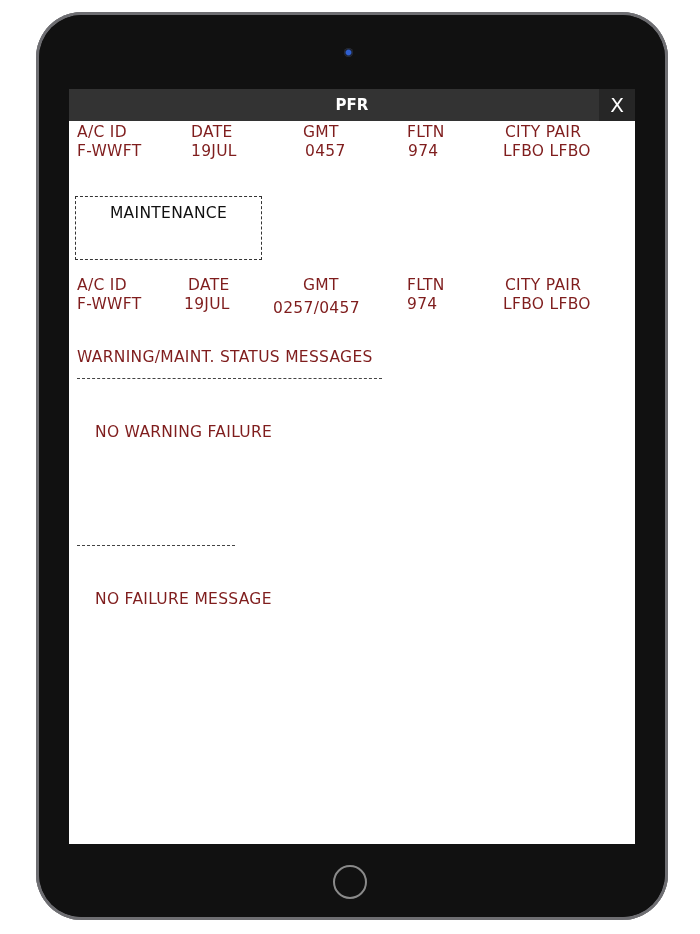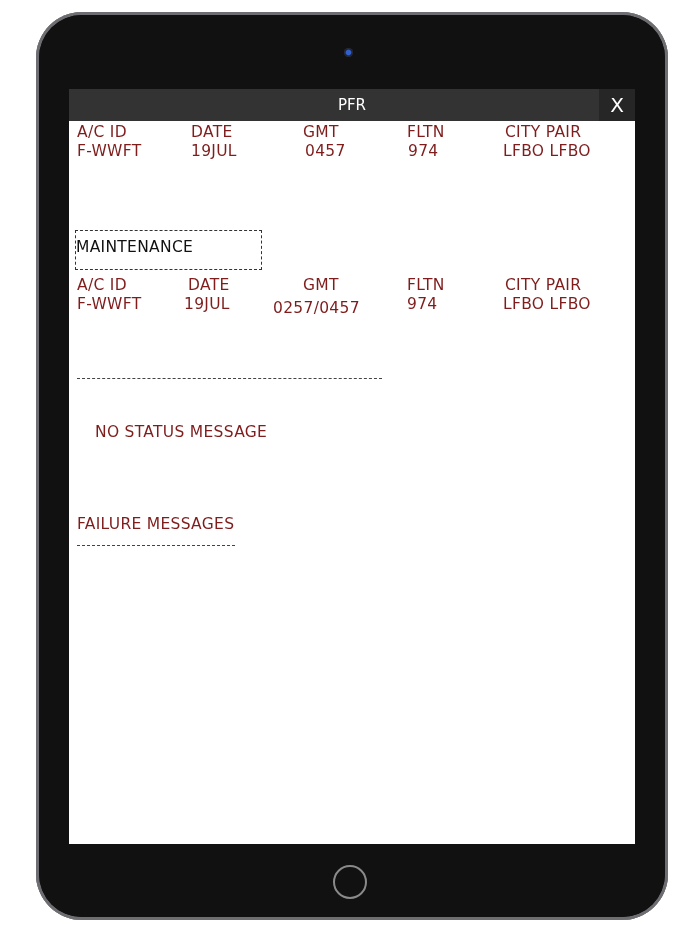--- a/index.html
+++ b/index.html
@@ -4,24 +4,24 @@
 <style>
   html,body{margin:0;padding:0;background:#fff;}
   body{width:700px;height:934px;position:relative;overflow:hidden;font-family:"DejaVu Sans","Liberation Sans",sans-serif;}
   .device{position:absolute;left:36px;top:12px;width:632px;height:908px;border-radius:46px;background:#111;
     box-shadow:0 0 0 3px #6e6e72 inset, 0 0 0 1px #9a9aa0 inset;}
   .device::before{content:"";position:absolute;inset:3px;border-radius:43px;background:#111;}
   .camera{position:absolute;left:344px;top:48px;width:9px;height:9px;border-radius:50%;background:radial-gradient(circle,#2f5fd0 0 35%,#1a2030 55%,#555 100%);}
   .home{position:absolute;left:333px;top:865px;width:34px;height:34px;border-radius:50%;border:2px solid #8a8a8a;box-sizing:border-box;}
   .screen{position:absolute;left:69px;top:89px;width:566px;height:755px;background:#fff;overflow:hidden;}
   .titlebar{position:absolute;left:0;top:0;width:566px;height:32px;background:#333;}
-  .title{position:absolute;left:0;right:0;top:0;line-height:32px;text-align:center;color:#fff;font-weight:normal;font-size:15px;}
+  .title{position:absolute;left:0;right:0;top:0;line-height:32px;text-align:center;color:#fff;font-weight:bold;font-size:15px;}
   .close{position:absolute;right:0;top:0;width:36px;height:32px;background:#262626;color:#fff;font-size:20px;line-height:32px;text-align:center;cursor:pointer;}
   .txt{position:absolute;color:#7f1d1d;font-size:15.5px;letter-spacing:0.3px;white-space:nowrap;line-height:19px;}
-  .box{position:absolute;left:6px;top:107px;width:187px;height:40px;border:1.5px dashed #333;box-sizing:border-box;font-size:15.5px;color:#111;line-height:21px;padding-top:6px;letter-spacing:0.3px;margin-top:34px;}
+  .box{position:absolute;left:6px;top:107px;width:187px;height:64px;border:1.5px dashed #333;box-sizing:border-box;text-align:center;font-size:15.5px;color:#111;line-height:21px;padding-top:6px;letter-spacing:0.3px;}
   .dash{position:absolute;border-top:1.5px dashed #444;height:0;}
 </style>
 </head>
 <body>
 
 <div class="device">
 </div>
 <div class="camera"></div>
 <div class="home"></div>
 
@@ -50,18 +50,19 @@
   <div class="txt" style="left:119px;top:187px">DATE</div>
   <div class="txt" style="left:234px;top:187px">GMT</div>
   <div class="txt" style="left:338px;top:187px">FLTN</div>
   <div class="txt" style="left:436px;top:187px">CITY PAIR</div>
   <div class="txt" style="left:8px;top:206px">F-WWFT</div>
   <div class="txt" style="left:115px;top:206px">19JUL</div>
   <div class="txt" style="left:204px;top:210px">0257/0457</div>
   <div class="txt" style="left:338px;top:206px">974</div>
   <div class="txt" style="left:434px;top:206px">LFBO LFBO</div>
 
+  <div class="txt" style="left:8px;top:259px">WARNING/MAINT. STATUS MESSAGES</div>
   <div class="dash" style="left:8px;top:289px;width:305px"></div>
-  <div class="txt" style="left:26px;top:334px">NO STATUS MESSAGE</div>
+  <div class="txt" style="left:26px;top:334px">NO WARNING FAILURE</div>
 
-  <div class="txt" style="left:8px;top:426px">FAILURE MESSAGES</div>
   <div class="dash" style="left:8px;top:456px;width:158px"></div>
+  <div class="txt" style="left:26px;top:501px">NO FAILURE MESSAGE</div>
 </div>
 
 </body></html>

